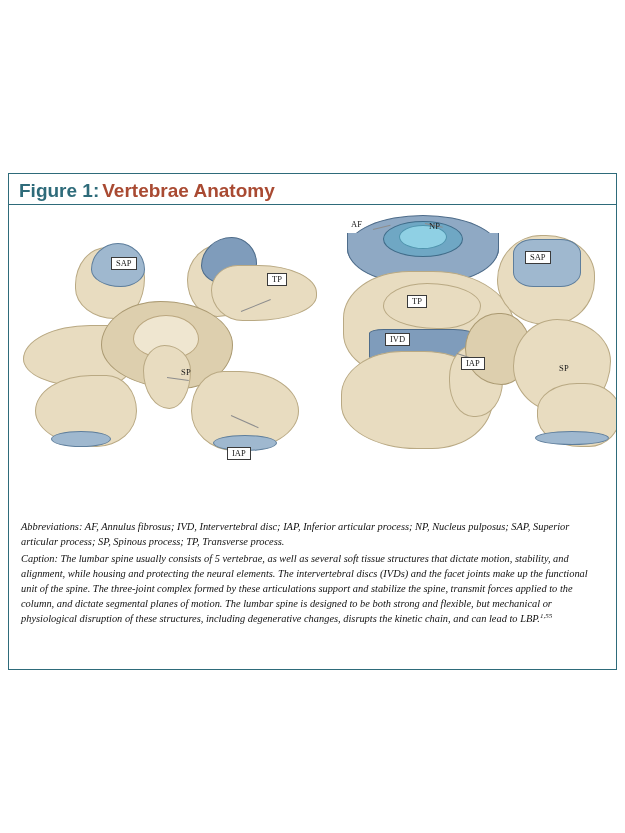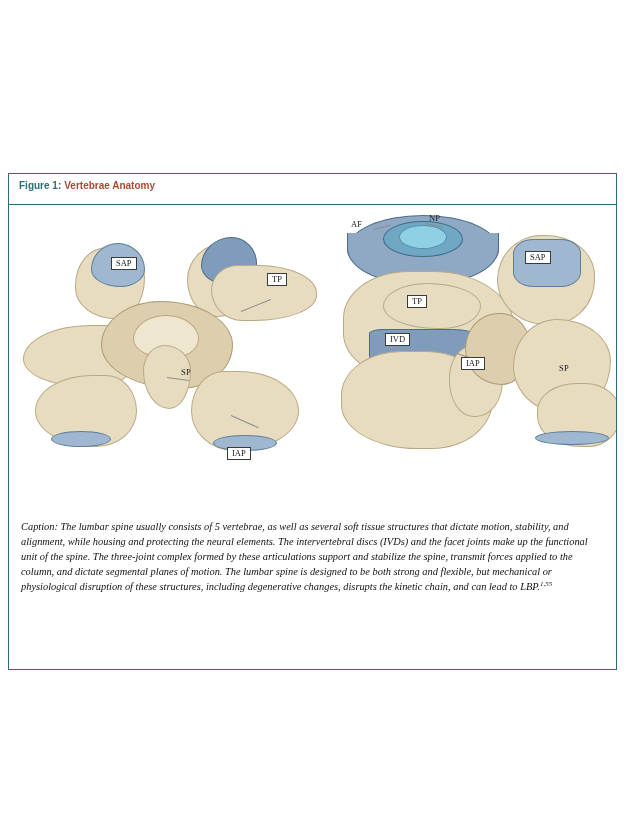--- a/index.html
+++ b/index.html
@@ -34,21 +34,21 @@
     background: #ffffff;
   }
 
   .figure-header {
     height: 31px;
     border-bottom: 1px solid #2e6b7a;
     box-sizing: border-box;
     padding: 6px 0 8px 10px;
     font-family: "Liberation Sans", sans-serif;
     font-weight: bold;
-    font-size: 10px;
+    font-size: 19px;
     white-space: nowrap;
   }
   .fig-label {
     color: #2e6b7a;
   }
   .fig-title {
     color: #a94a32;
     margin-left: 3px;
   }
 
@@ -210,29 +210,30 @@
         <div class="bone bone-dark" style="left:128px; top:108px; width:64px; height:70px; border-radius:50% 45% 45% 55%/50% 50% 50% 50%;"></div>
 
         <div class="bone" style="left:176px; top:114px; width:96px; height:92px; border-radius:45% 55% 45% 50%/50% 45% 55% 50%;"></div>
         <div class="bone" style="left:200px; top:178px; width:82px; height:62px; border-radius:50% 45% 40% 55%/45% 50% 55% 50%;"></div>
         <div class="cart" style="left:198px; top:226px; width:72px; height:12px; border-radius:50%;"></div>
 
         <div class="hairline" style="left:88px; top:18px; width:18px; transform:rotate(12deg);"></div>
         <div class="hairline" style="left:36px; top:24px; width:18px; transform:rotate(-14deg);"></div>
         <div class="hairline" style="left:120px; top:148px; width:24px; transform:rotate(18deg);"></div>
 
-        <div class="lbl" style="left:92px; top:8px;">NP</div>
+        <div class="lbl" style="left:92px; top:16px;">NP</div>
         <div class="lbl" style="left:14px; top:14px;">AF</div>
         <div class="lbl-box" style="left:188px; top:46px;">SAP</div>
         <div class="lbl-box" style="left:70px; top:90px;">TP</div>
         <div class="lbl-box" style="left:48px; top:128px;">IVD</div>
         <div class="lbl-box" style="left:124px; top:152px;">IAP</div>
         <div class="lbl" style="left:222px; top:158px;">SP</div>
       </div>
 
     </div>
 
     <div class="caption-block">
+      <p class="abbrev">Abbreviations: AF, Annulus fibrosus; IVD, Intervertebral disc; IAP, Inferior articular process; NP, Nucleus pulposus; SAP, Superior articular process; SP, Spinous process; TP, Transverse process.</p>
       <p class="caption"><span>Caption:</span><span> The lumbar spine usually consists of 5 vertebrae, as well as several soft tissue structures that dictate motion, stability, and alignment, while housing and protecting the neural elements. The intervertebral discs (IVDs) and the facet joints make up the functional unit of the spine. The three-joint complex formed by these articulations support and stabilize the spine, transmit forces applied to the column, and dictate segmental planes of motion. The lumbar spine is designed to be both strong and flexible, but mechanical or physiological disruption of these structures, including degenerative changes, disrupts the kinetic chain, and can lead to LBP.</span><sup>1,55</sup></p>
     </div>
 
   </div>
 </div>
 
 </body></html>

